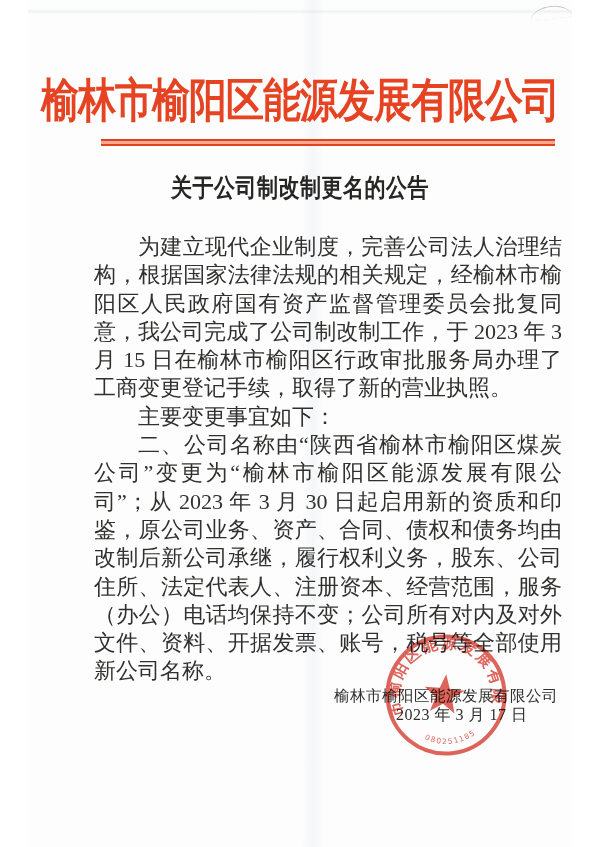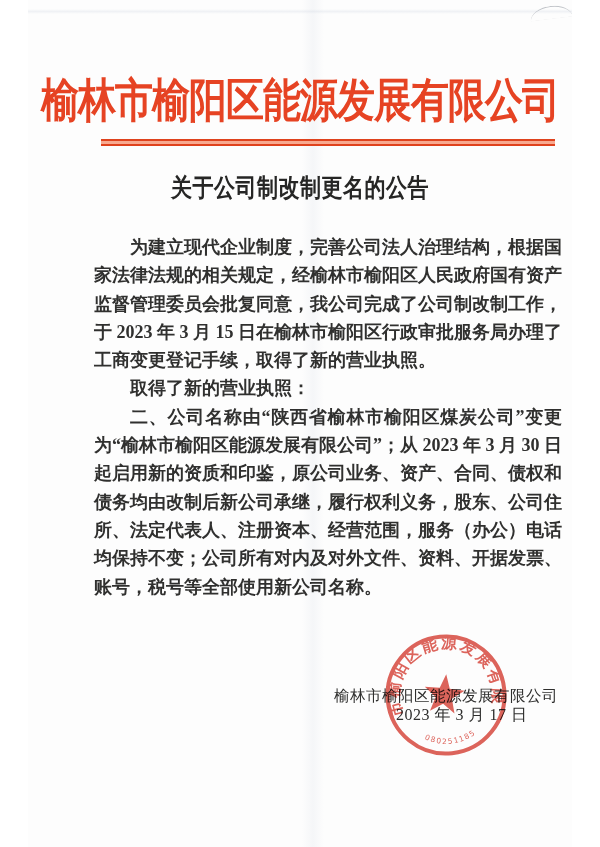--- a/index.html
+++ b/index.html
@@ -41,24 +41,23 @@
   .doc-title{
     position:absolute;top:174px;left:0;width:100%;
     text-align:center;margin:0;
     font-size:21px;font-weight:bold;line-height:1.2;
     color:#262625;
     letter-spacing:.5px;
     transform:scaleY(1.18);transform-origin:50% 0;
   }
   .doc-body{
     position:absolute;top:233px;left:66px;width:468px;
-    font-size:18px;line-height:28.3px;
+    font-size:22px;line-height:28.3px;
     color:#30302f;
     text-align:justify;
-    font-weight:bold;
   }
   .doc-body p{margin:0;text-indent:2em;}
   .sig-company{
     position:absolute;top:686px;left:306px;
     font-size:15.5px;letter-spacing:.5px;color:#2f2f2e;white-space:nowrap;
   }
   .sig-date{
     position:absolute;top:705px;left:368px;
     font-size:16px;letter-spacing:.5px;color:#2f2f2e;white-space:nowrap;
   }
@@ -82,21 +81,21 @@
   <div class="scan-mark"></div>
 
   <div class="letterhead">榆林市榆阳区能源发展有限公司</div>
 
   <div class="red-rule"></div>
 
   <h1 class="doc-title">关于公司制改制更名的公告</h1>
 
   <div class="doc-body">
     <p>为建立现代企业制度，完善公司法人治理结构，根据国家法律法规的相关规定，经榆林市榆阳区人民政府国有资产监督管理委员会批复同意，我公司完成了公司制改制工作，于 2023 年 3 月 15 日在榆林市榆阳区行政审批服务局办理了工商变更登记手续，取得了新的营业执照。</p>
-    <p>取得了新的营业执照：</p>
+    <p>主要变更事宜如下：</p>
     <p>二、公司名称由“陕西省榆林市榆阳区煤炭公司”变更为“榆林市榆阳区能源发展有限公司”；从 2023 年 3 月 30 日起启用新的资质和印鉴，原公司业务、资产、合同、债权和债务均由改制后新公司承继，履行权利义务，股东、公司住所、法定代表人、注册资本、经营范围，服务（办公）电话均保持不变；公司所有对内及对外文件、资料、开据发票、账号，税号等全部使用新公司名称。</p>
   </div>
 
   <div class="sig-company">榆林市榆阳区能源发展有限公司</div>
   <div class="sig-date">2023 年 3 月 17 日</div>
 
   <div class="seal">
     <svg viewBox="0 0 128 128" xmlns="http://www.w3.org/2000/svg">
       <circle cx="64" cy="64" r="58.5" fill="none" stroke="#d8473d" stroke-width="4"></circle>
       <path id="sealArcTop" d="M 21.4,83.9 A 47,47 0 1 1 106.6,83.9" fill="none"></path>

